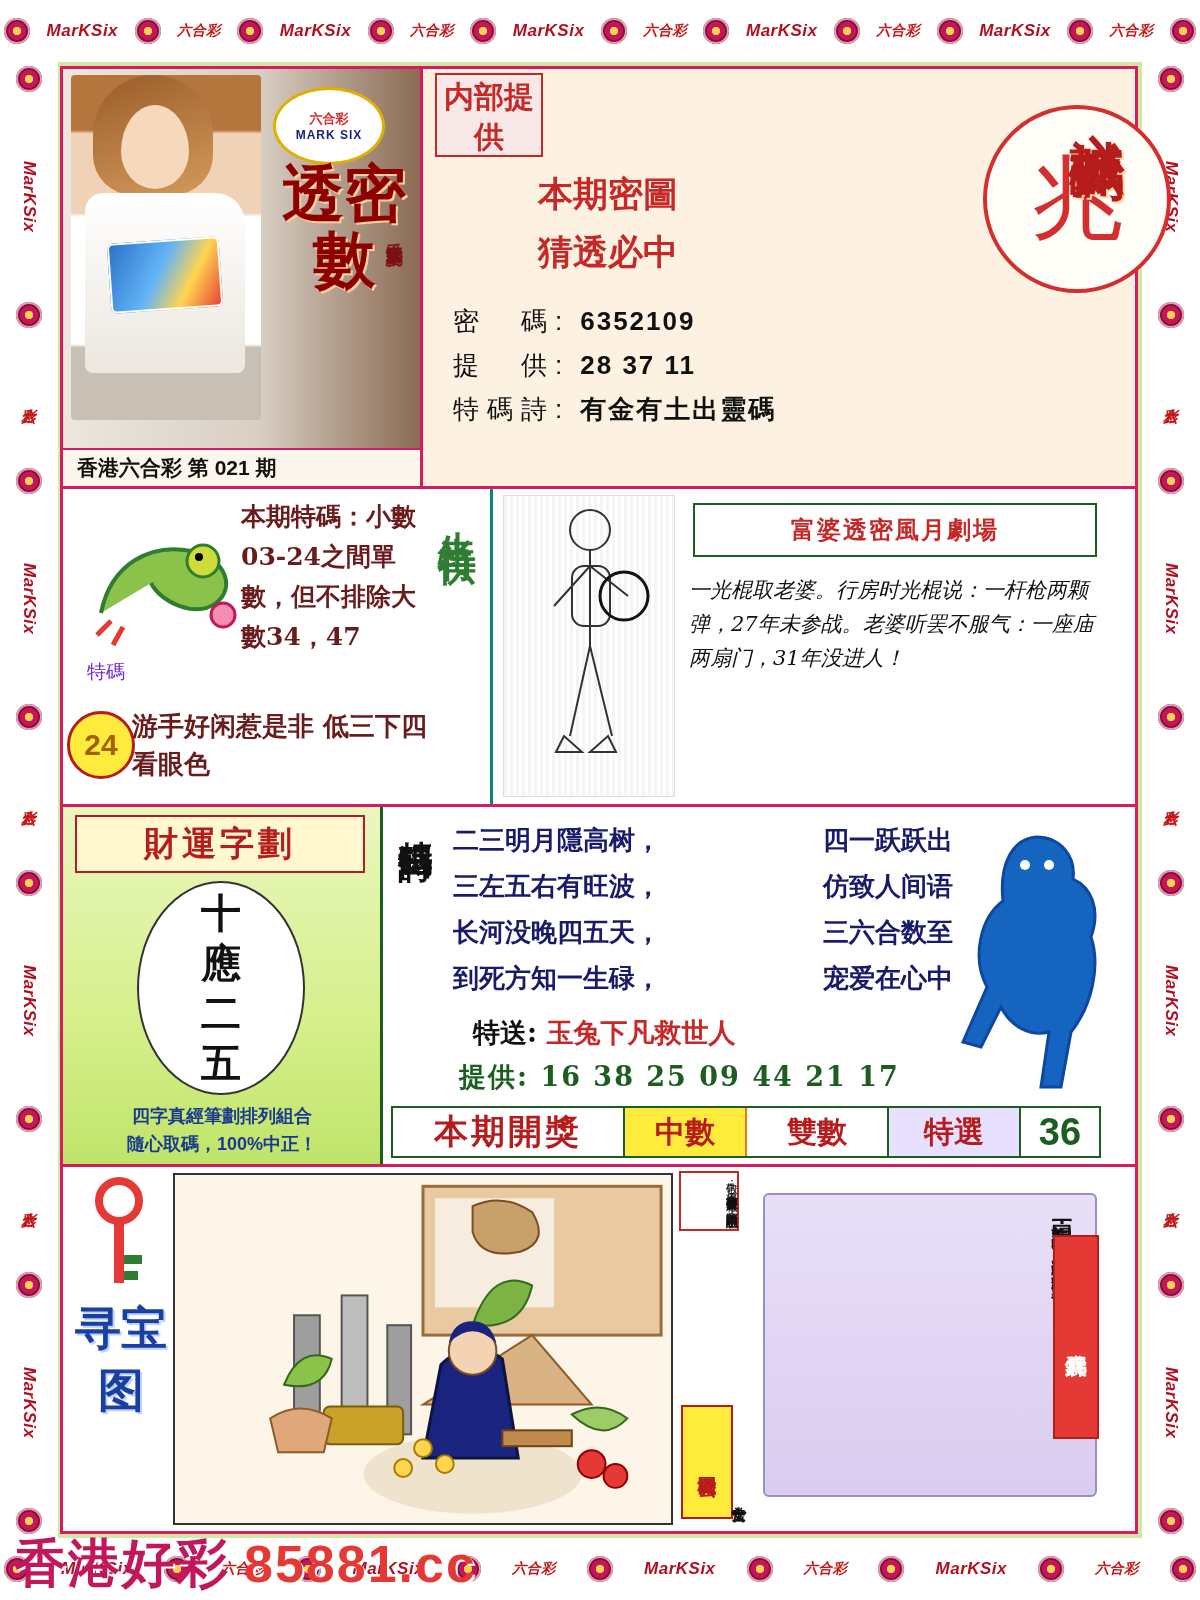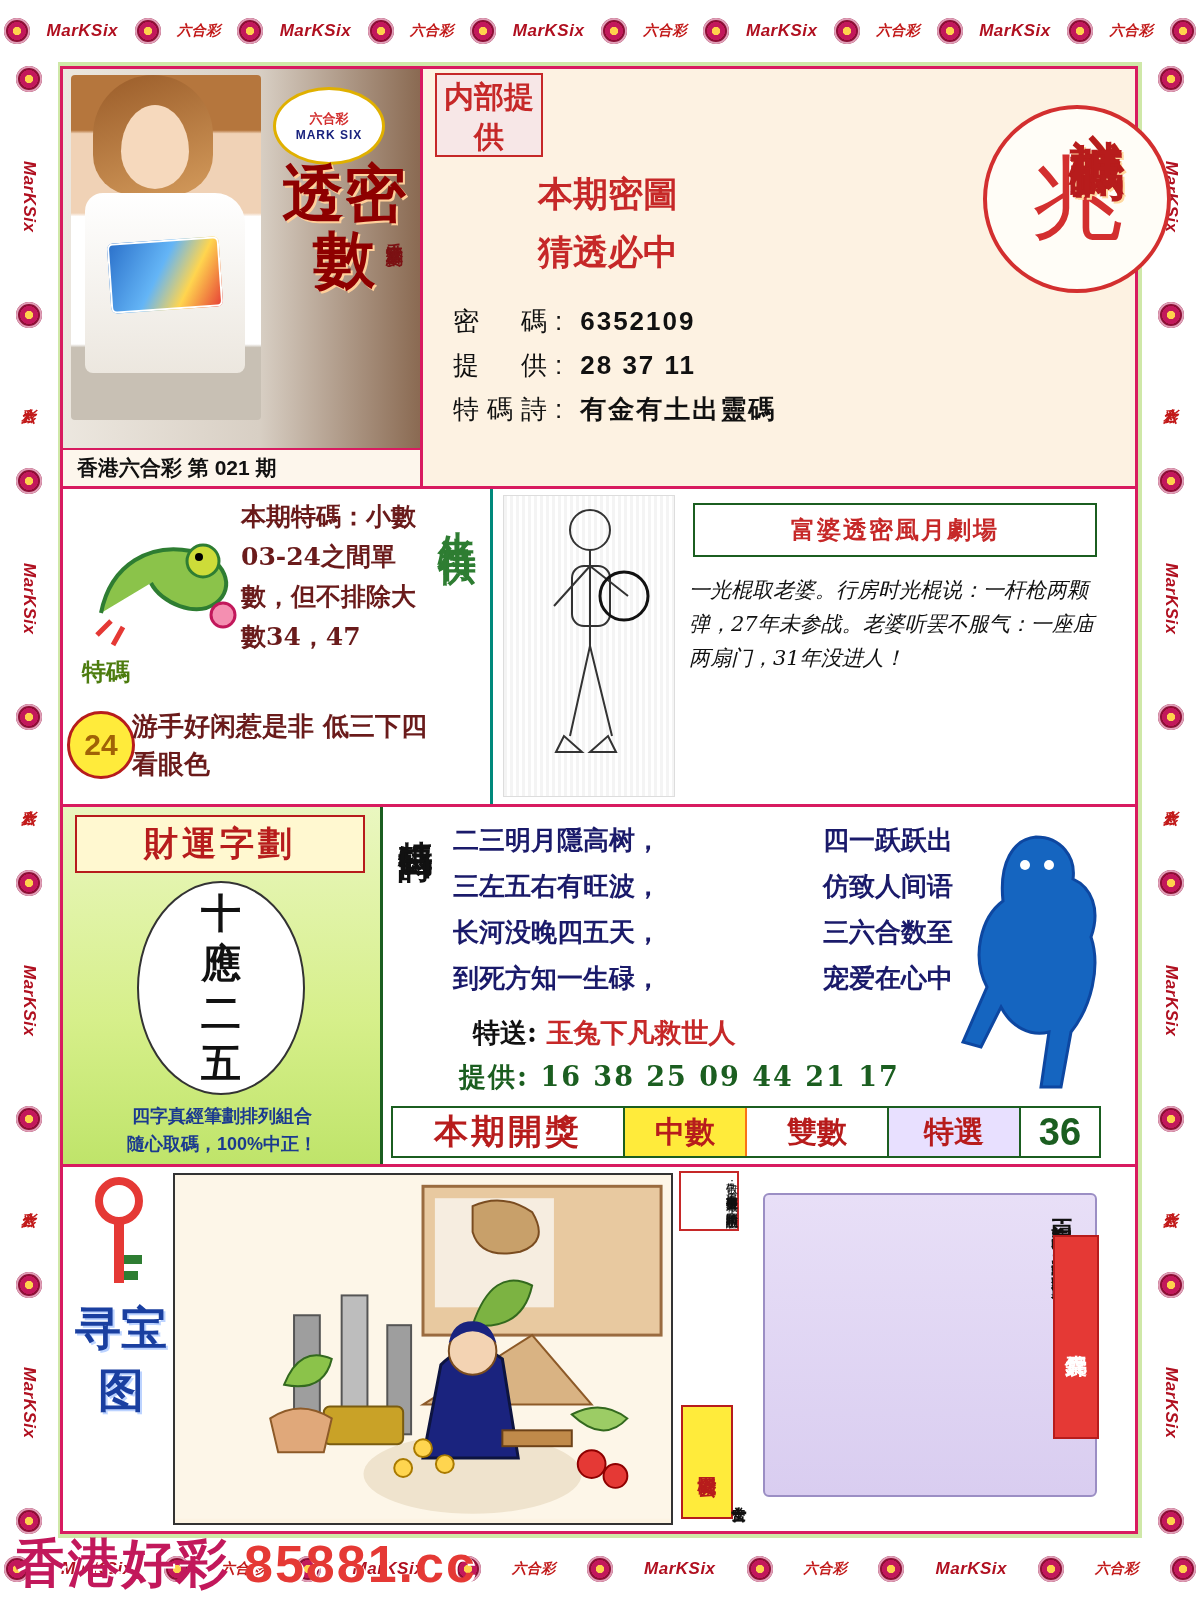--- a/index.html
+++ b/index.html
@@ -166,21 +166,21 @@
   .row2{height:318px;border-bottom:3px solid #d81b60;}
   .dragon-panel{
     width:430px;position:relative;background:#fff;
     border-right:3px solid #00897b;box-sizing:border-box;
   }
   .dragon{
     position:absolute;left:18px;top:14px;width:170px;height:160px;
   }
   .tema-badge{
     position:absolute;left:16px;top:172px;width:54px;
-    color:#4d7c0f;font-weight:bold;font-size:24px;line-height:22px;text-align:center;
+    color:#6d28d9;font-weight:normal;font-size:19px;line-height:22px;text-align:center;
   }
   .tema-circle{
     position:absolute;left:4px;top:222px;width:62px;height:62px;border-radius:50%;
     background:#ffeb3b;border:3px solid #b71c1c;
     display:flex;align-items:center;justify-content:center;
     color:#a16207;font-weight:bold;font-size:30px;
   }
   .dragon-text{
     position:absolute;left:178px;top:8px;width:180px;
     color:#6a1b1b;font-size:25px;line-height:40px;font-weight:bold;

